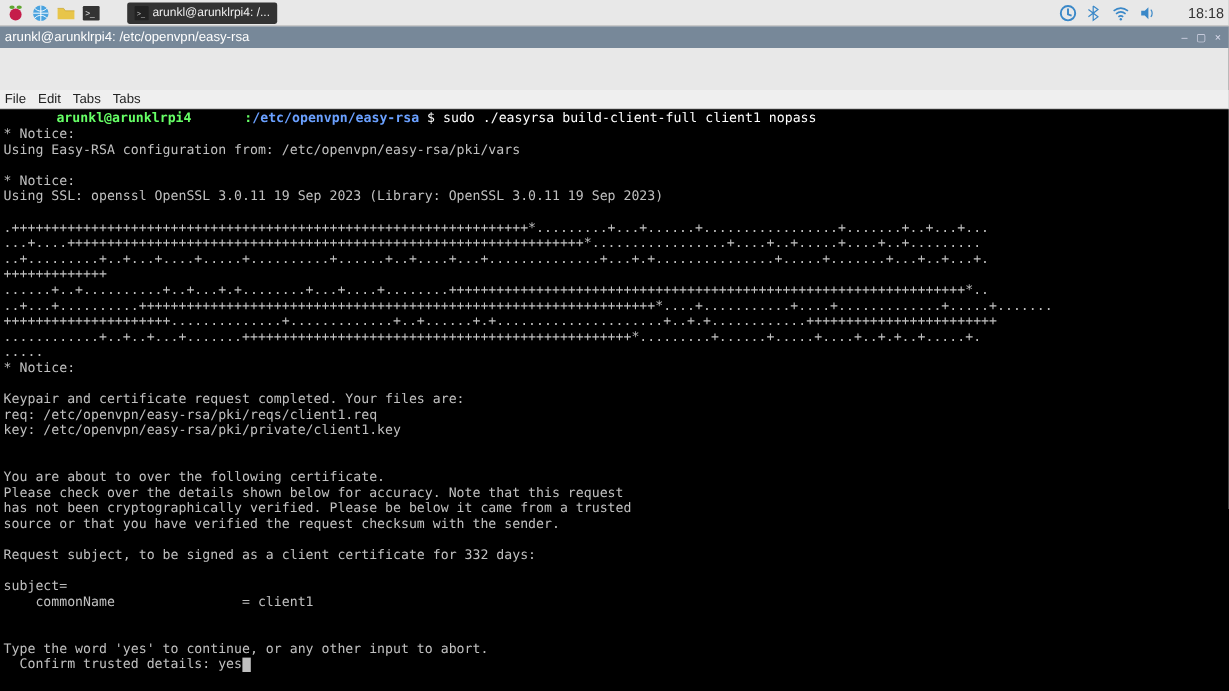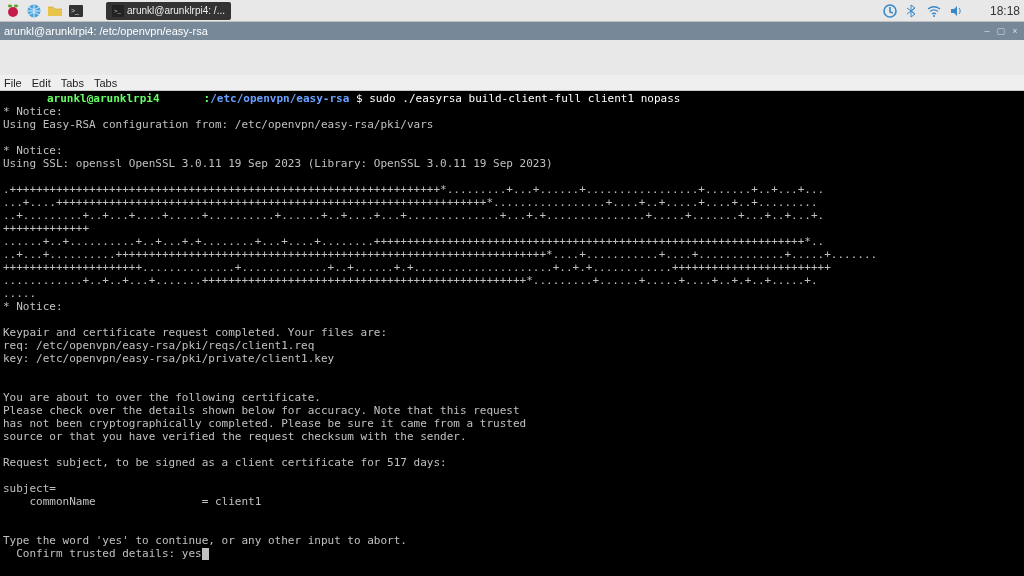--- a/index.html
+++ b/index.html
@@ -168,24 +168,24 @@
 <span>.....</span>
 <span>* Notice:</span>
 <span></span>
 <span>Keypair and certificate request completed. Your files are:</span>
 <span>req: /etc/openvpn/easy-rsa/pki/reqs/client1.req</span>
 <span>key: /etc/openvpn/easy-rsa/pki/private/client1.key</span>
 <span></span>
 <span></span>
 <span>You are about to over the following certificate.</span>
 <span>Please check over the details shown below for accuracy. Note that this request</span>
-<span>has not been cryptographically completed. Please be sure it came from a trusted</span>
+<span>has not been cryptographically verified. Please be below it came from a trusted</span>
 <span>source or that you have verified the request checksum with the sender.</span>
 <span></span>
-<span>Request subject, to be signed as a client certificate for 517 days:</span>
+<span>Request subject, to be signed as a client certificate for 332 days:</span>
 <span></span>
 <span>subject=</span>
 <span>    commonName                = client1</span>
 <span></span>
 <span></span>
 <span>Type the word 'yes' to continue, or any other input to abort.</span>
 <span>  Confirm trusted details: yes</span><span class="cursor"></span>
 </div>
 
 </body></html>

